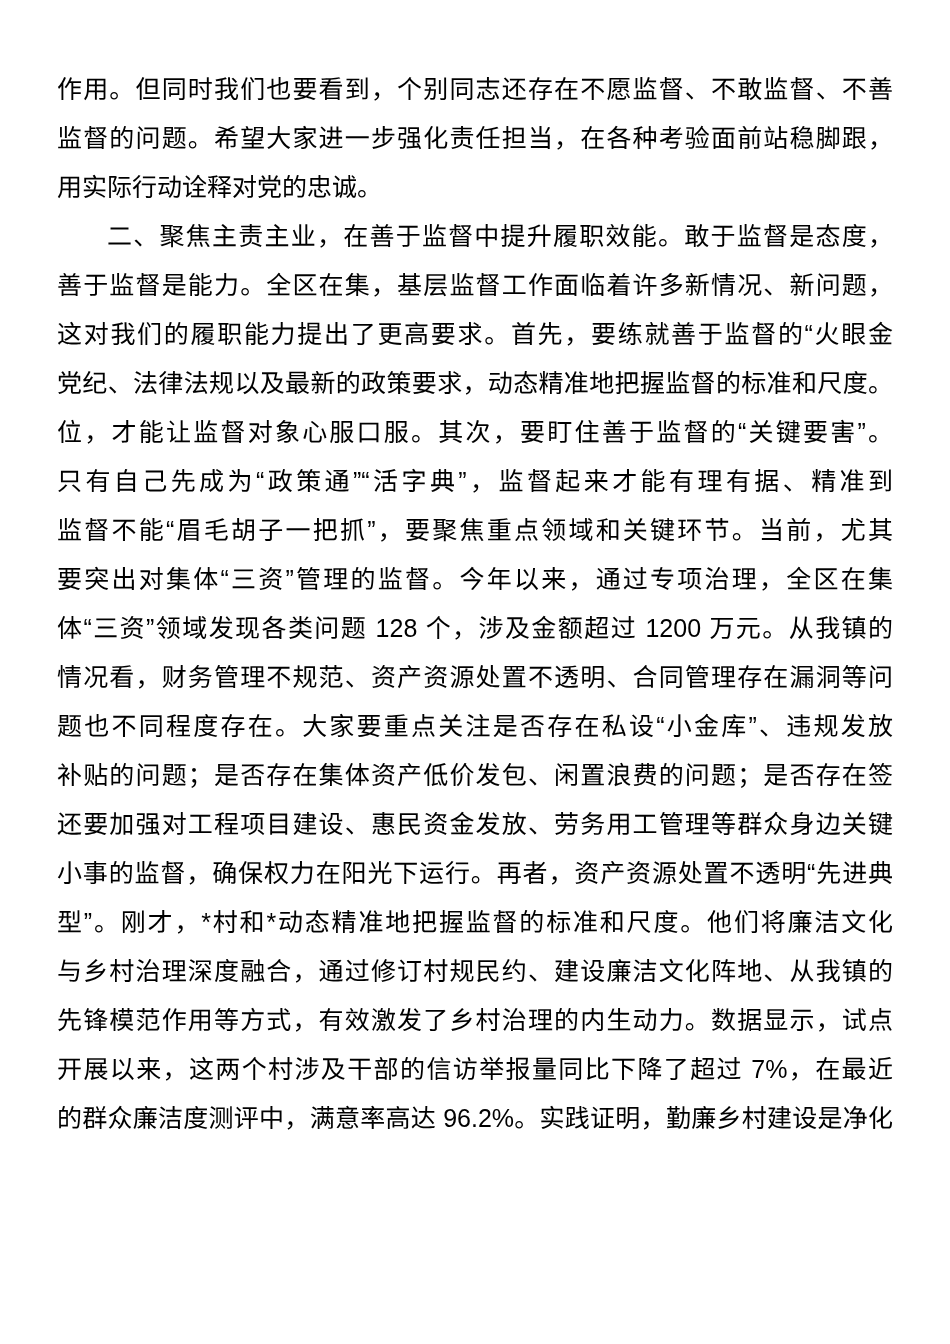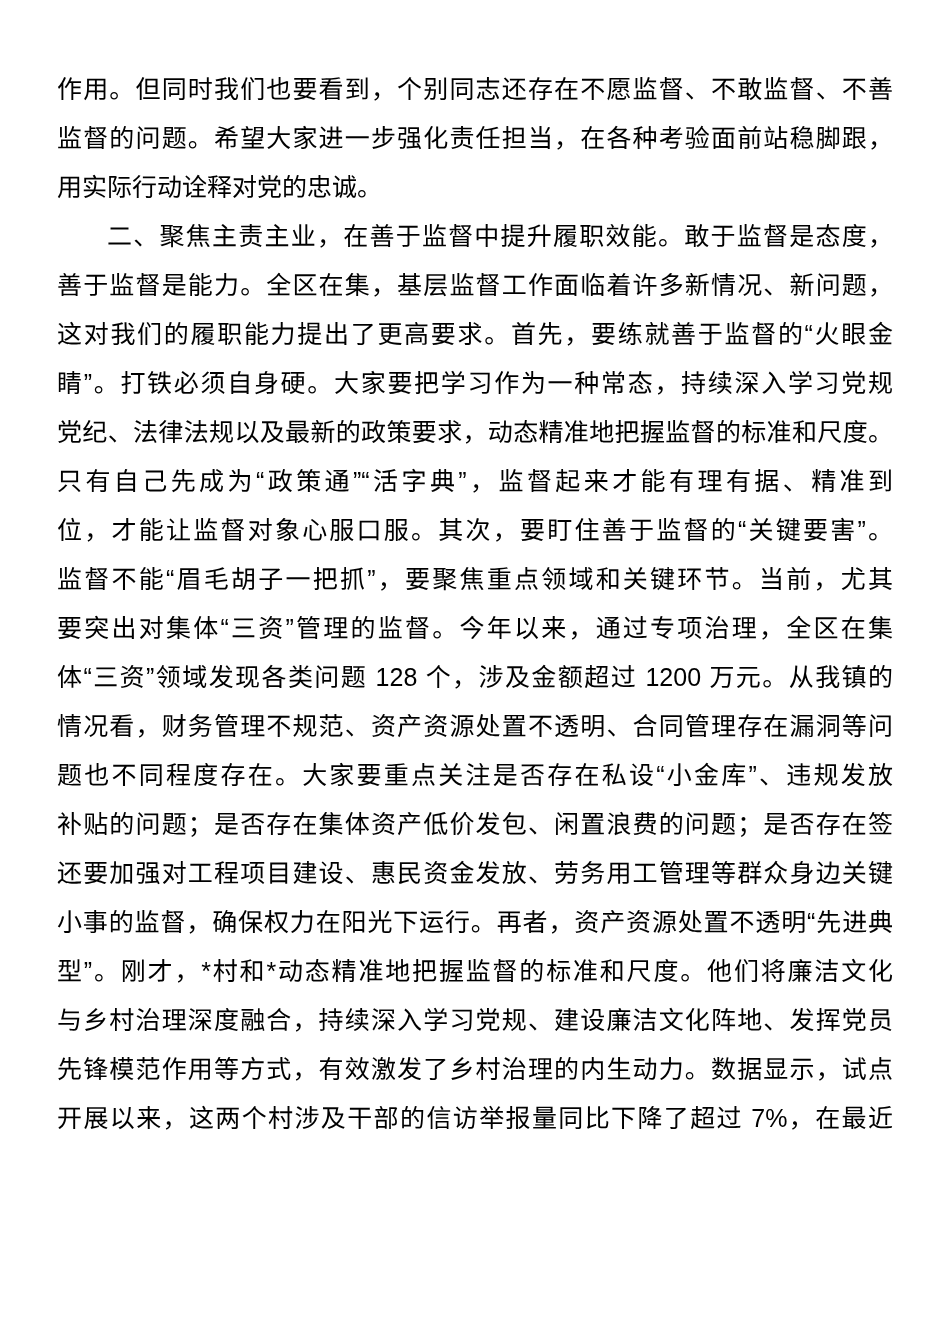--- a/index.html
+++ b/index.html
@@ -52,32 +52,32 @@
     <div class="para">
       <div class="line fill">作用。但同时我们也要看到，个别同志还存在不愿监督、不敢监督、不善</div>
       <div class="line fill">监督的问题。希望大家进一步强化责任担当，在各种考验面前站稳脚跟，</div>
       <div class="line">用实际行动诠释对党的忠诚。</div>
     </div>
 
     <div class="para">
       <div class="line fill indent">二、聚焦主责主业，在善于监督中提升履职效能。敢于监督是态度，</div>
       <div class="line fill">善于监督是能力。全区在集，基层监督工作面临着许多新情况、新问题，</div>
       <div class="line fill">这对我们的履职能力提出了更高要求。首先，要练就善于监督的“火眼金</div>
-      <div class="line fill">睛”。打铁必须自身硬。大家要把学习作为一种常态，持续深入学习党规</div>
       <div class="line fill">党纪、法律法规以及最新的政策要求，动态精准地把握监督的标准和尺度。</div>
+      <div class="line fill">位，才能让监督对象心服口服。其次，要盯住善于监督的“关键要害”。</div>
       <div class="line fill">只有自己先成为“政策通”“活字典”，监督起来才能有理有据、精准到</div>
-      <div class="line fill">位，才能让监督对象心服口服。其次，要盯住善于监督的“关键要害”。</div>
       <div class="line fill">监督不能“眉毛胡子一把抓”，要聚焦重点领域和关键环节。当前，尤其</div>
       <div class="line fill">要突出对集体“三资”管理的监督。今年以来，通过专项治理，全区在集</div>
       <div class="line fill">体“三资”领域发现各类问题 128 个，涉及金额超过 1200 万元。从我镇的</div>
       <div class="line fill">情况看，财务管理不规范、资产资源处置不透明、合同管理存在漏洞等问</div>
       <div class="line fill">题也不同程度存在。大家要重点关注是否存在私设“小金库”、违规发放</div>
       <div class="line fill">补贴的问题；是否存在集体资产低价发包、闲置浪费的问题；是否存在签</div>
       <div class="line fill">还要加强对工程项目建设、惠民资金发放、劳务用工管理等群众身边关键</div>
       <div class="line fill">小事的监督，确保权力在阳光下运行。再者，资产资源处置不透明“先进典</div>
       <div class="line fill">型”。刚才，*村和*动态精准地把握监督的标准和尺度。他们将廉洁文化</div>
-      <div class="line fill">与乡村治理深度融合，持续深入学习党规、建设廉洁文化阵地、发挥党员</div>
+      <div class="line fill">与乡村治理深度融合，通过修订村规民约、建设廉洁文化阵地、从我镇的</div>
       <div class="line fill">先锋模范作用等方式，有效激发了乡村治理的内生动力。数据显示，试点</div>
       <div class="line fill">开展以来，这两个村涉及干部的信访举报量同比下降了超过 7%，在最近</div>
+      <div class="line fill">的群众廉洁度测评中，满意率高达 96.2%。实践证明，勤廉乡村建设是净化</div>
     </div>
 
   </div>
 </div>
 
 </body></html>

